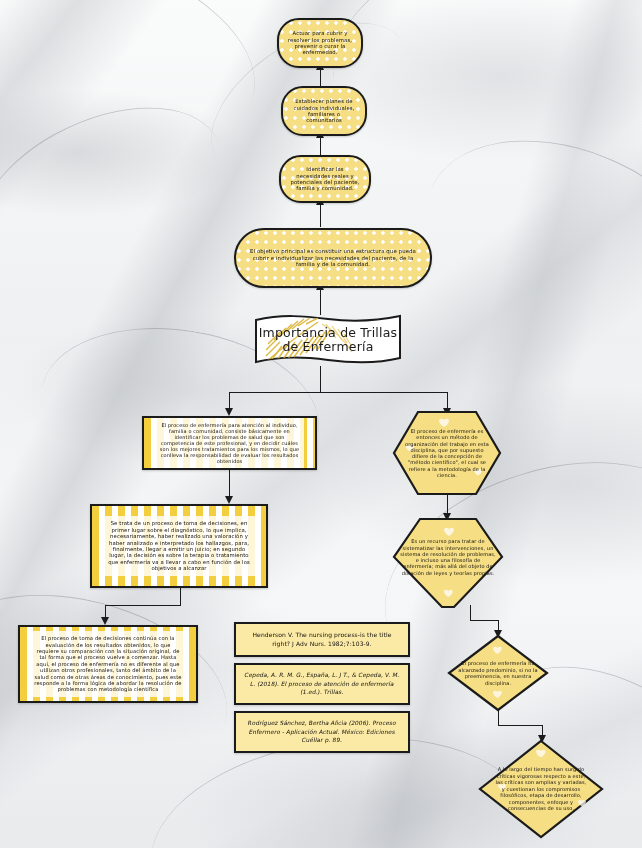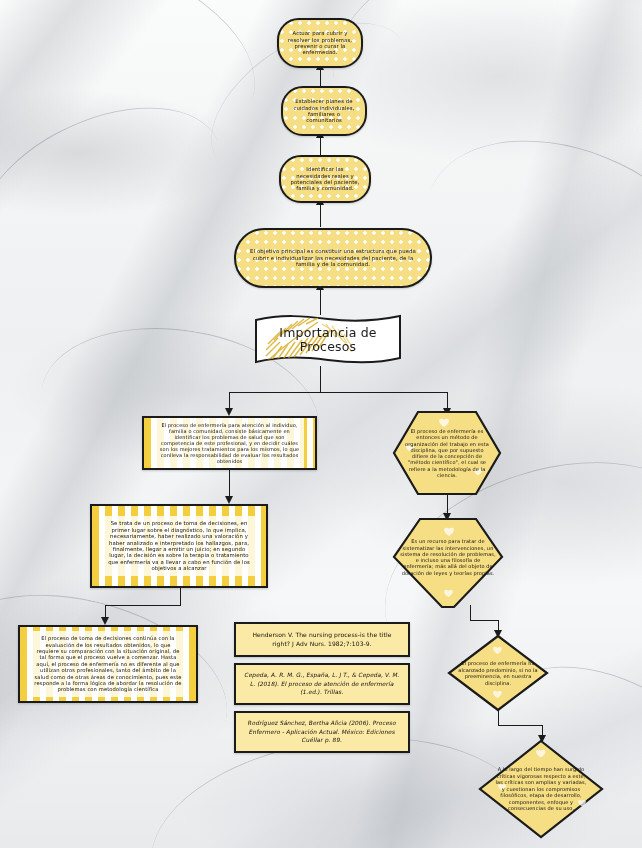--- a/index.html
+++ b/index.html
@@ -201,21 +201,22 @@
           <path d="M70,12 C82,18 92,28 100,40"></path>
           <path d="M74,12 L84,26"></path>
             <path d="M80,14 L90,28"></path>
             <path d="M86,17 L95,31"></path>
           <path d="M92,22 L100,35"></path>
         </g>
       </g>
     </svg>
     <div class="label">
       <div>
-        <div>Importancia de Procesos</div>
+        <div>Importancia de Trillas</div>
+        <div>de Enfermería</div>
       </div>
     </div>
   </div>
 
   <div class="striped" style="left:142px;top:416px;width:175px;height:54px;">
     <div class="inner">
       <div class="txt" style="font-size:5px;padding:0;">El proceso de enfermería para atención al individuo, familia o comunidad, consiste básicamente en identificar los problemas de salud que son competencia de este profesional, y en decidir cuáles son los mejores tratamientos para los mismos, lo que conlleva la responsabilidad de evaluar los resultados obtenidos</div>
     </div>
   </div>
 

